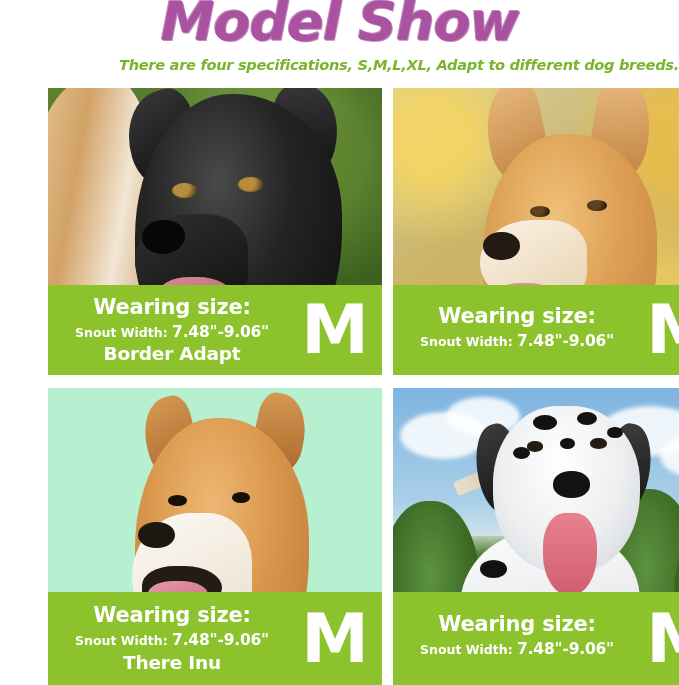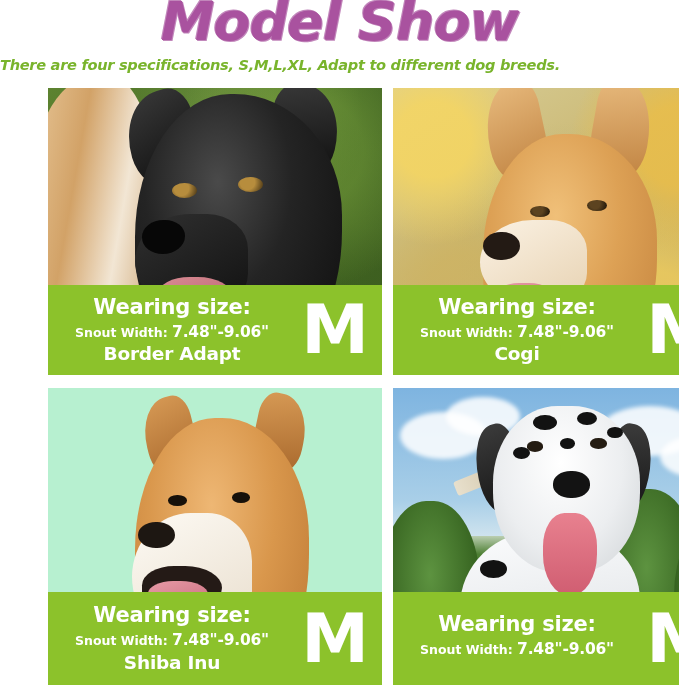--- a/index.html
+++ b/index.html
@@ -36,21 +36,21 @@
     color: #a9529f;
     text-shadow: 1px 1px 0 #c287bb, -1px -1px 0 #c287bb;
     white-space: nowrap;
     line-height: 1.05;
   }
   .subtitle {
     position: absolute;
     top: 56px;
     left: 0;
     width: 679px;
-    text-align: left;
+    text-align: right;
     font-family: "DejaVu Sans", sans-serif;
     font-size: 14.6px;
     font-weight: bold;
     font-style: italic;
     color: #79b42c;
     white-space: nowrap;
     letter-spacing: -0.3px;
   }
 
   
@@ -414,21 +414,20 @@
       <div class="tongue"></div>
       <div class="collar"></div>
     </div>
     <div class="info">
       <div class="info-text">
         <div class="info-heading">Wearing size:</div>
         <div class="info-snout">
           <span class="lbl">Snout Width:</span>
           <span class="val">7.48"-9.06"</span>
         </div>
-        <div class="info-breed">Cogi</div>
       </div>
       <div class="size-badge">M</div>
     </div>
   </div>
 
   <div class="card card-c1 card-r2">
     <div class="photo scene-shiba">
       <div class="ear ear-l"></div>
       <div class="ear ear-r"></div>
       <div class="ruff"></div>
@@ -440,21 +439,21 @@
       <div class="mouth"></div>
       <div class="tongue"></div>
     </div>
     <div class="info">
       <div class="info-text">
         <div class="info-heading">Wearing size:</div>
         <div class="info-snout">
           <span class="lbl">Snout Width:</span>
           <span class="val">7.48"-9.06"</span>
         </div>
-        <div class="info-breed">Shiba Inu</div>
+        <div class="info-breed">There Inu</div>
       </div>
       <div class="size-badge">M</div>
     </div>
   </div>
 
   <div class="card card-c2 card-r2">
     <div class="photo scene-dalmatian">
       <div class="cloud c1"></div>
       <div class="cloud c2"></div>
       <div class="cloud c3"></div>

